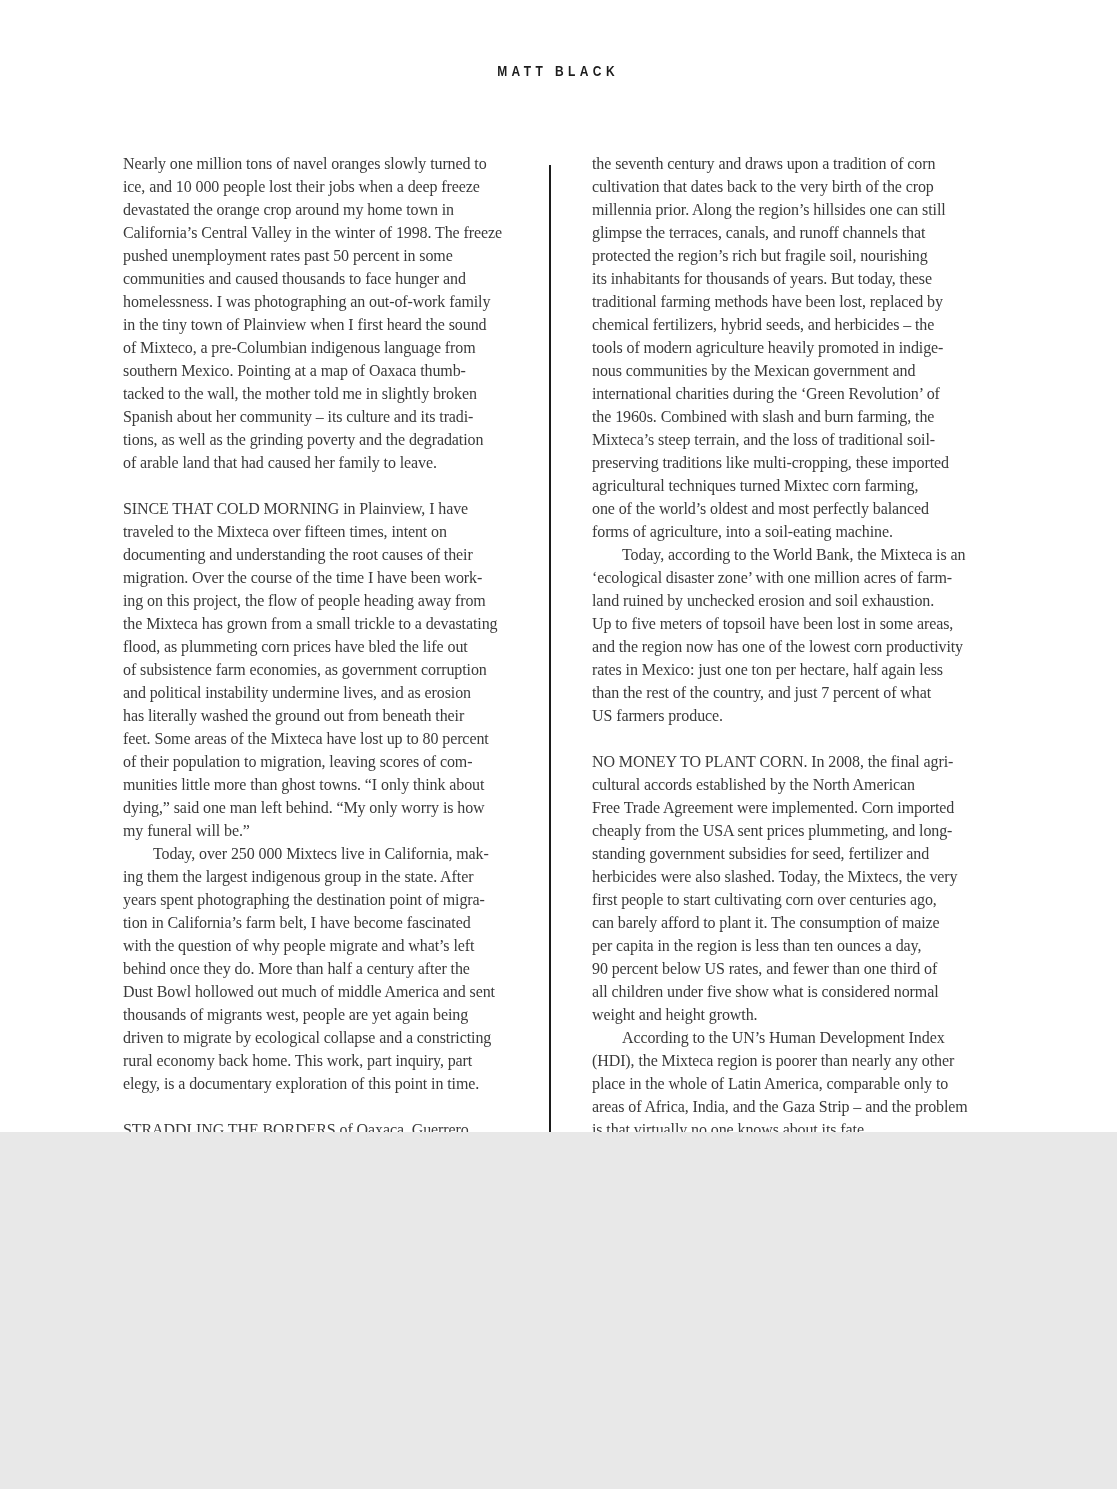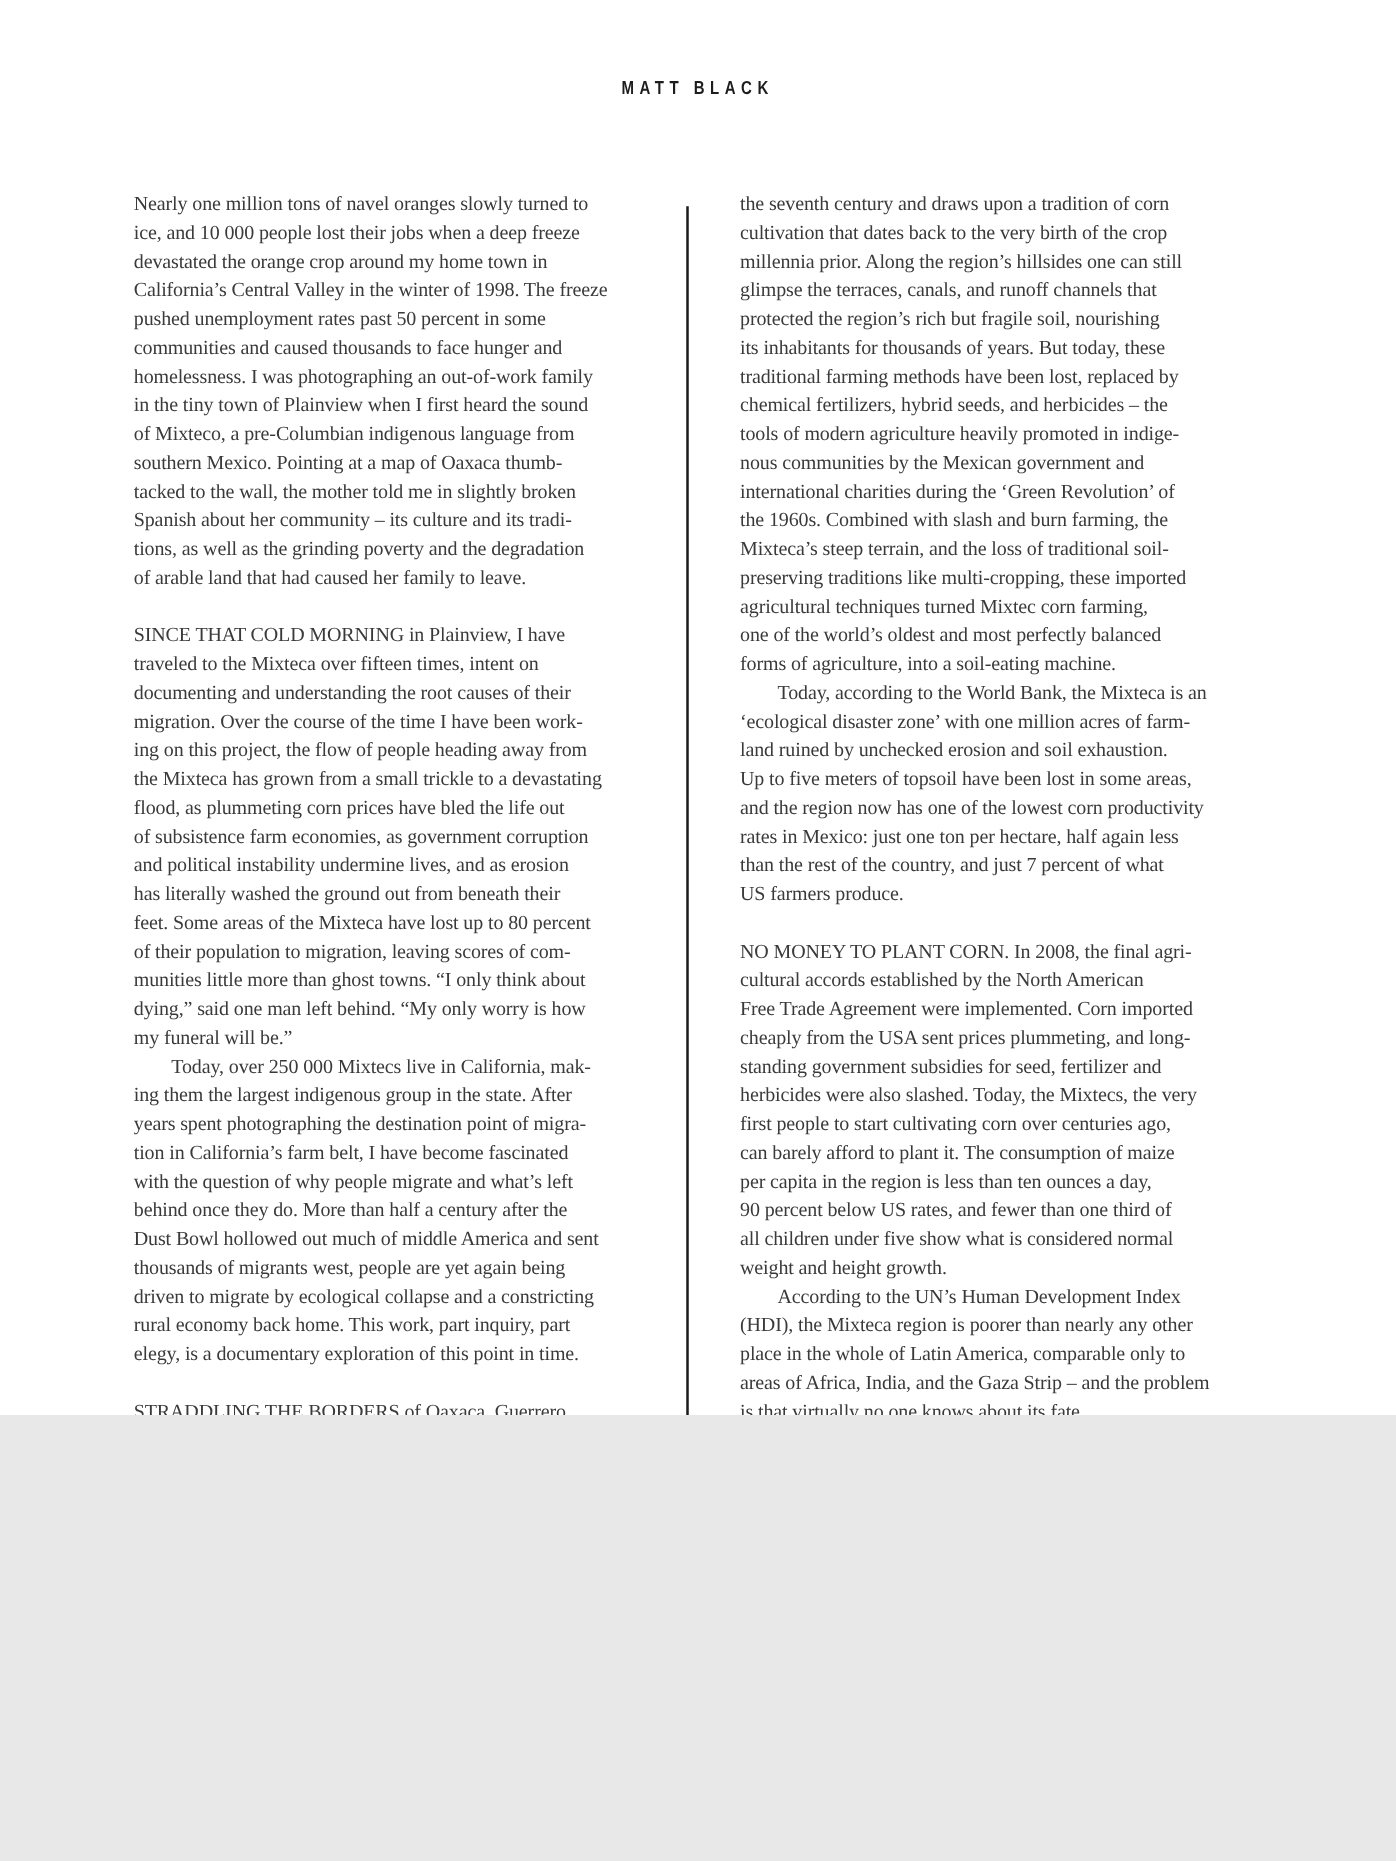--- a/index.html
+++ b/index.html
@@ -23,21 +23,21 @@
     font-size:15px;
     letter-spacing:5.5px;
     color:#1d1d1d;
     transform:scaleX(0.8);
     white-space:nowrap;
   }
   .column{
     position:absolute;top:152px;width:424px;
     font-size:16px;line-height:23px;letter-spacing:-0.1px;
   }
-  .column-left{left:107px;}
+  .column-left{left:123px;}
   .column-right{left:592px;}
   .column p{
     margin:0;
     white-space:pre-line;
   }
   .column p.gap{margin-top:23px;}
   .column p.indent{text-indent:30px;}
   .column-divider{
     position:absolute;
     left:549px;top:165px;

